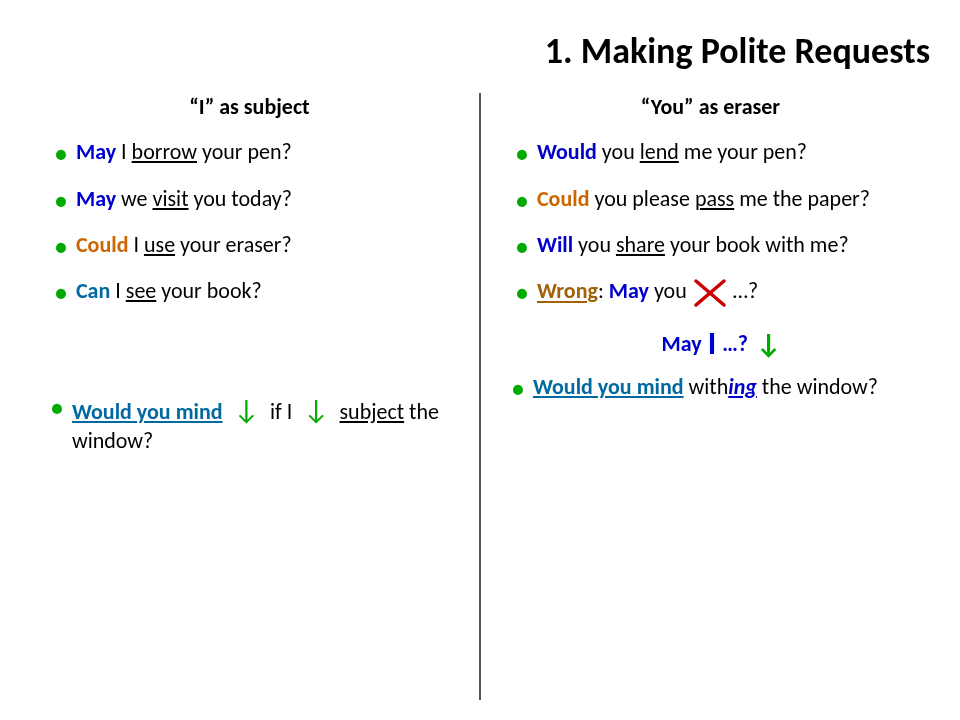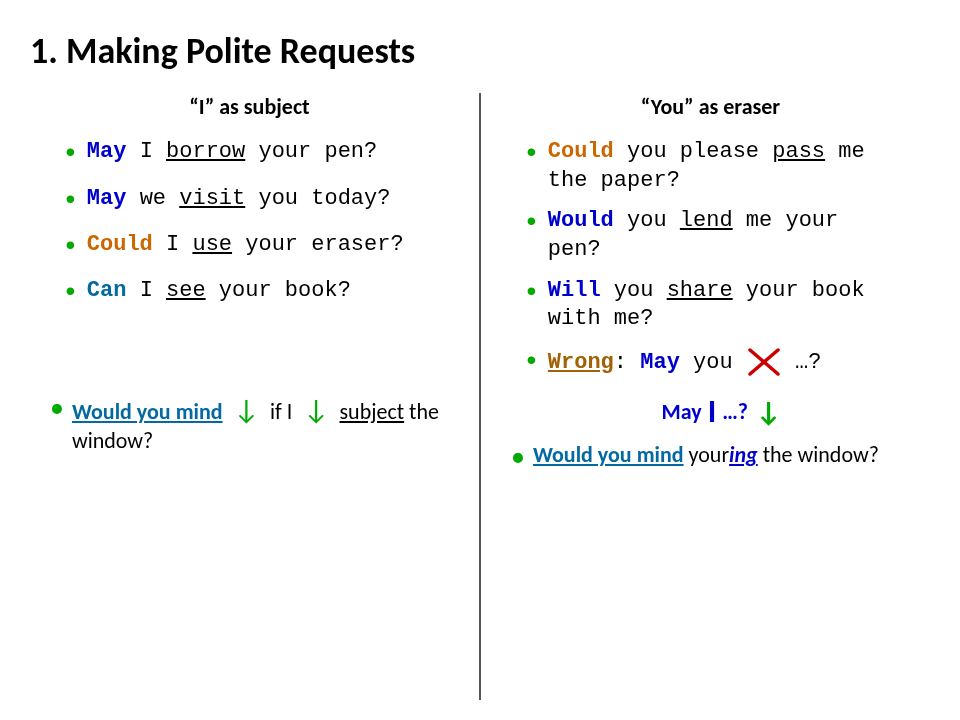--- a/index.html
+++ b/index.html
@@ -12,21 +12,21 @@
       overflow: hidden;
     }
     .page {
       width: 960px;
       height: 720px;
       padding: 20px 30px;
       display: flex;
       flex-direction: column;
     }
     .title {
-      text-align: left;
+      text-align: right;
       font-size: 36px;
       font-weight: bold;
       color: #000;
       line-height: 1.2;
       margin-bottom: 20px;
       padding-top: 10px;
     }
     .columns {
       display: flex;
       flex: 1;
@@ -45,22 +45,21 @@
     .col-title {
       font-size: 22px;
       font-weight: bold;
       color: #000;
       text-align: center;
       margin-bottom: 18px;
     }
     .bullet-list {
       list-style: none;
       padding: 0;
-      margin: 12px;
-      font-family: Liberation Mono, monospace;
+      margin: 4px;
     }
     .bullet-list li {
       display: flex;
       align-items: flex-start;
       margin-bottom: 12px;
       font-size: 22px;
       color: #000;
       line-height: 1.3;
     }
     .bullet-list li::before {
@@ -200,28 +199,28 @@
     </div>
 
     <div class="col-divider"></div>
 
     <div class="col">
       <div class="col-title">“You” as eraser</div>
 
       <ul class="bullet-list">
         <li>
           <span>
+            <span class="modal-blue">Would</span>
+            <span> you </span><span class="underline">lend</span><span> me your pen?</span>
+          </span>
+        </li>
+        <li>
+          <span>
             <span class="modal-orange">Could</span>
             <span> you please </span><span class="underline">pass</span><span> me the paper?</span>
-          </span>
-        </li>
-        <li>
-          <span>
-            <span class="modal-blue">Would</span>
-            <span> you </span><span class="underline">lend</span><span> me your pen?</span>
           </span>
         </li>
         <li>
           <span>
             <span class="modal-blue">Will</span>
             <span> you </span><span class="underline">share</span><span> your book with me?</span>
           </span>
         </li>
         <li>
           <span>
@@ -243,20 +242,20 @@
         <span class="modal-blue">May</span>
         <span class="big-I">I</span>
         <span class="modal-blue"> …?</span>
         <span class="arrow-down" style="margin-left:8px;">↓</span>
       </div>
 
       <div class="would-section">
         <div class="would-line">
           <span>
             <span class="underline modal-green">Would you mind</span>
-            <span> your</span><span class="underline modal-blue bold-italic">ing</span><span> the window?</span>
+            <span> with</span><span class="underline modal-blue bold-italic">ing</span><span> the window?</span>
           </span>
         </div>
       </div>
 
     </div>
   </div>
 </div>
 
 </body></html>

